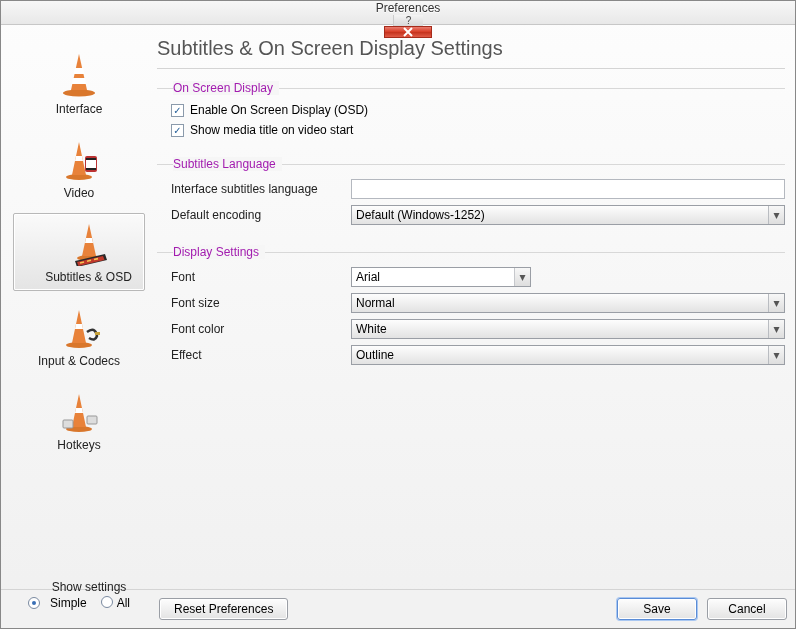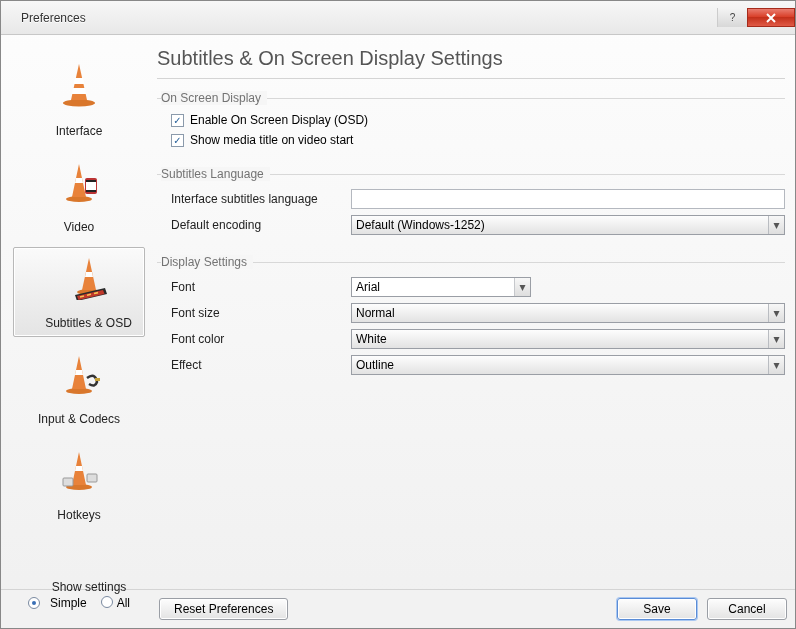--- a/index.html
+++ b/index.html
@@ -15,26 +15,27 @@
   }
   .window {
     width: 796px;
     height: 629px;
     background: linear-gradient(#fdfdfd,#f0f0f0);
     border: 1px solid #888;
     display: flex;
     flex-direction: column;
   }
   .titlebar {
-    height: 34px;
+    height: 24px;
     background: linear-gradient(#f7f7f7,#e8e8e8);
     border-bottom: 1px solid #c7c7c7;
     display: flex;
     align-items: center;
     padding: 0 0 0 20px;
+    flex-direction: column;
   }
   .titlebar-title { font-weight: normal; color:#333; text-shadow:0 1px #fff; }
   .titlebar-spacer { flex:1; }
   .titlebar-btn {
     width: 30px; height: 19px;
     display:flex; align-items:center; justify-content:center;
     margin: 0; border-left:1px solid #ccc;
     font-size:10px; color:#444;
     background: linear-gradient(#f4f4f4,#d8d8d8);
   }
@@ -68,21 +69,21 @@
     text-align:center;
     cursor: pointer;
   }
   .side-item.selected {
     background: linear-gradient(#fafafa,#e4e4e4);
     border:1px solid #b8b8b8;
     box-shadow: inset 0 0 0 1px #fff;
     padding-left: 21px;
   }
   .side-icon { width:48px; height:48px; }
-  .side-label { margin-top:16px; color:#222; }
+  .side-label { margin-top:4px; color:#222; }
   .main {
     flex:1;
     display:flex;
     flex-direction:column;
     padding-right:2px;
   }
   .page-title {
     font-size: 20px;
     color:#555;
     padding: 6px 0 8px 0;
@@ -95,22 +96,22 @@
     margin: 0 0 8px 0;
   }
   .group-head .line {
     position:absolute; left:0; right:0; top:50%;
     border-top:1px solid #d8d8d8;
   }
   .group-head .txt {
     position:relative;
     background: #f6f6f6;
     padding: 0 6px 0 0;
-    margin-left:4px;
-    color:#737373;
+    margin-left:16px;
+    color:#a21caf;
     display:inline-block;
   }
   .group-body { padding-left: 14px; }
   .chk-row { display:flex; align-items:center; gap:6px; margin-bottom:6px; }
   .chk {
     width:13px;height:13px;
     border:1px solid #8b9aab;
     background:#fff;
     display:inline-flex;align-items:center;justify-content:center;
     font-size:10px; color:#265f99;

